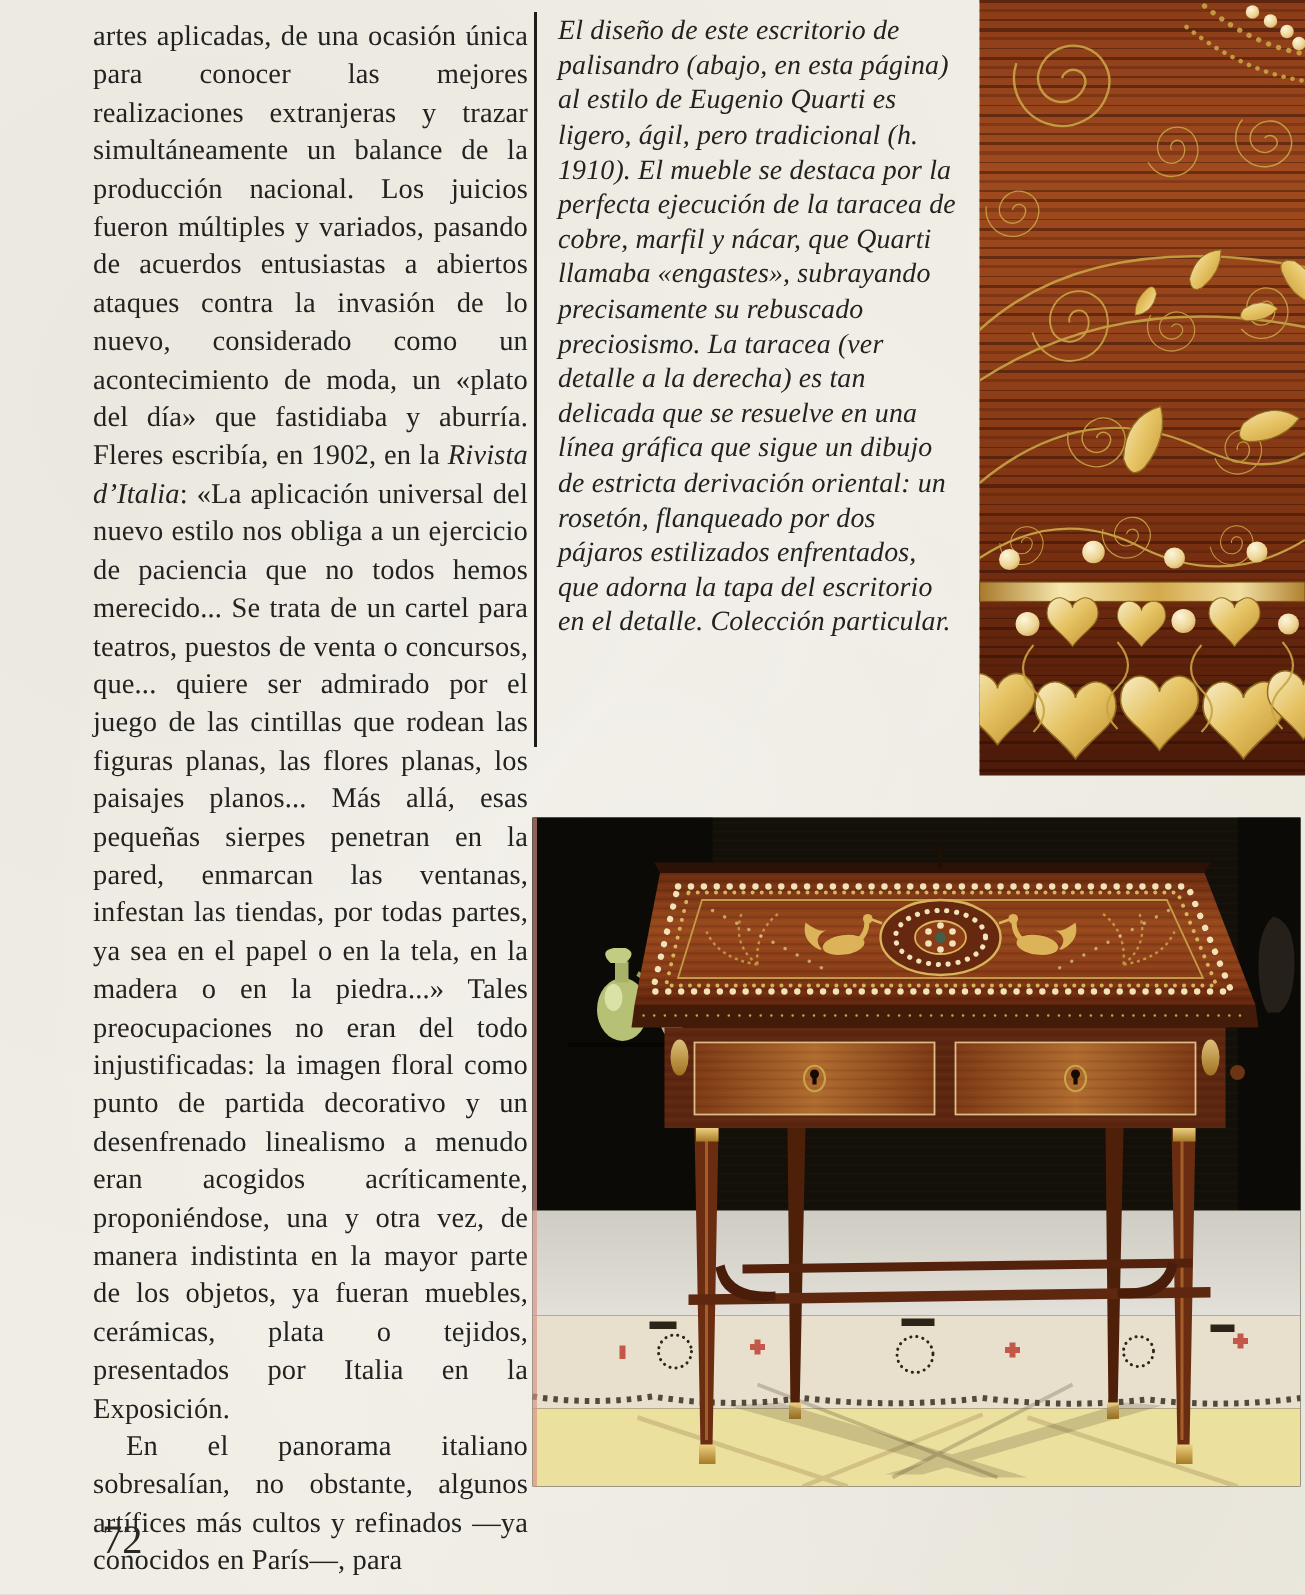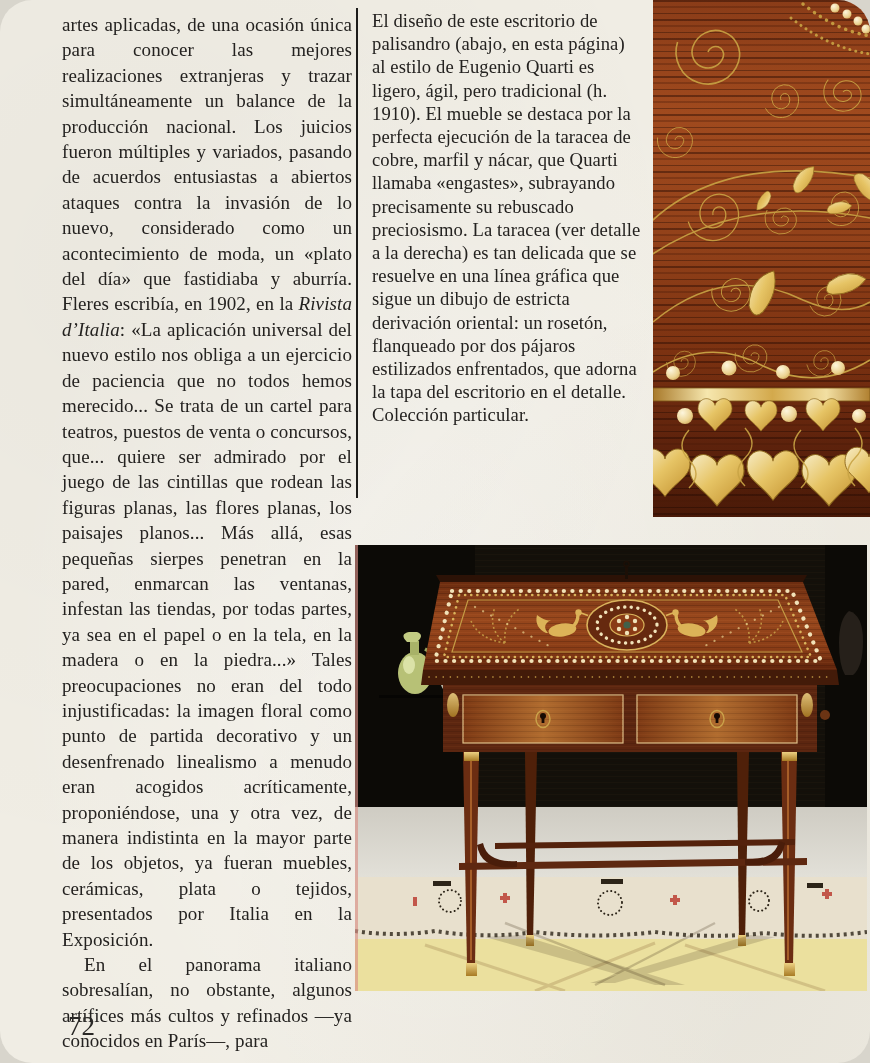--- a/index.html
+++ b/index.html
@@ -6,36 +6,35 @@
   .page{
     position:relative;width:870px;height:1063px;margin:0 auto;
     background:#f0ede4;
     background-image:
       radial-gradient(ellipse at 15% 25%, rgba(0,0,0,0.025), transparent 55%),
       radial-gradient(ellipse at 85% 90%, rgba(70,60,30,0.05), transparent 50%),
       radial-gradient(ellipse at 50% 60%, rgba(255,255,255,0.35), transparent 70%);
     overflow:hidden;
     font-family:"Liberation Serif", serif;
     color:#242220;
-    border-radius:32px;
   }
   .body-col{
     position:absolute;left:62px;top:12px;width:290px;
     font-size:19px;line-height:25.4px;text-align:justify;
     letter-spacing:0.1px;
   }
   .body-col p{margin:0;}
   .body-col p.indented{text-indent:22px;}
   .caption-rule{
     position:absolute;left:356px;top:8px;width:2px;height:490px;
     background:#1d1c1a;
   }
   .caption-col{
     position:absolute;left:372px;top:9px;width:270px;
-    font-size:18.6px;line-height:23.2px;
+    font-size:18.6px;line-height:23.2px;font-style:italic;
     letter-spacing:0.1px;
   }
   .marquetry{
     position:absolute;left:653px;top:0;width:217px;height:517px;
     background:
       repeating-linear-gradient(180deg,
         rgba(38,10,2,0.45) 0 2px, rgba(0,0,0,0) 2px 6px,
         rgba(70,24,6,0.30) 6px 8px, rgba(0,0,0,0) 8px 13px,
         rgba(20,5,0,0.35) 13px 14px, rgba(0,0,0,0) 14px 19px),
       linear-gradient(180deg,#8a3c18 0%,#a04a1e 22%,#93421a 45%,#7c3211 68%,#5d220c 86%,#4a1a08 100%);

